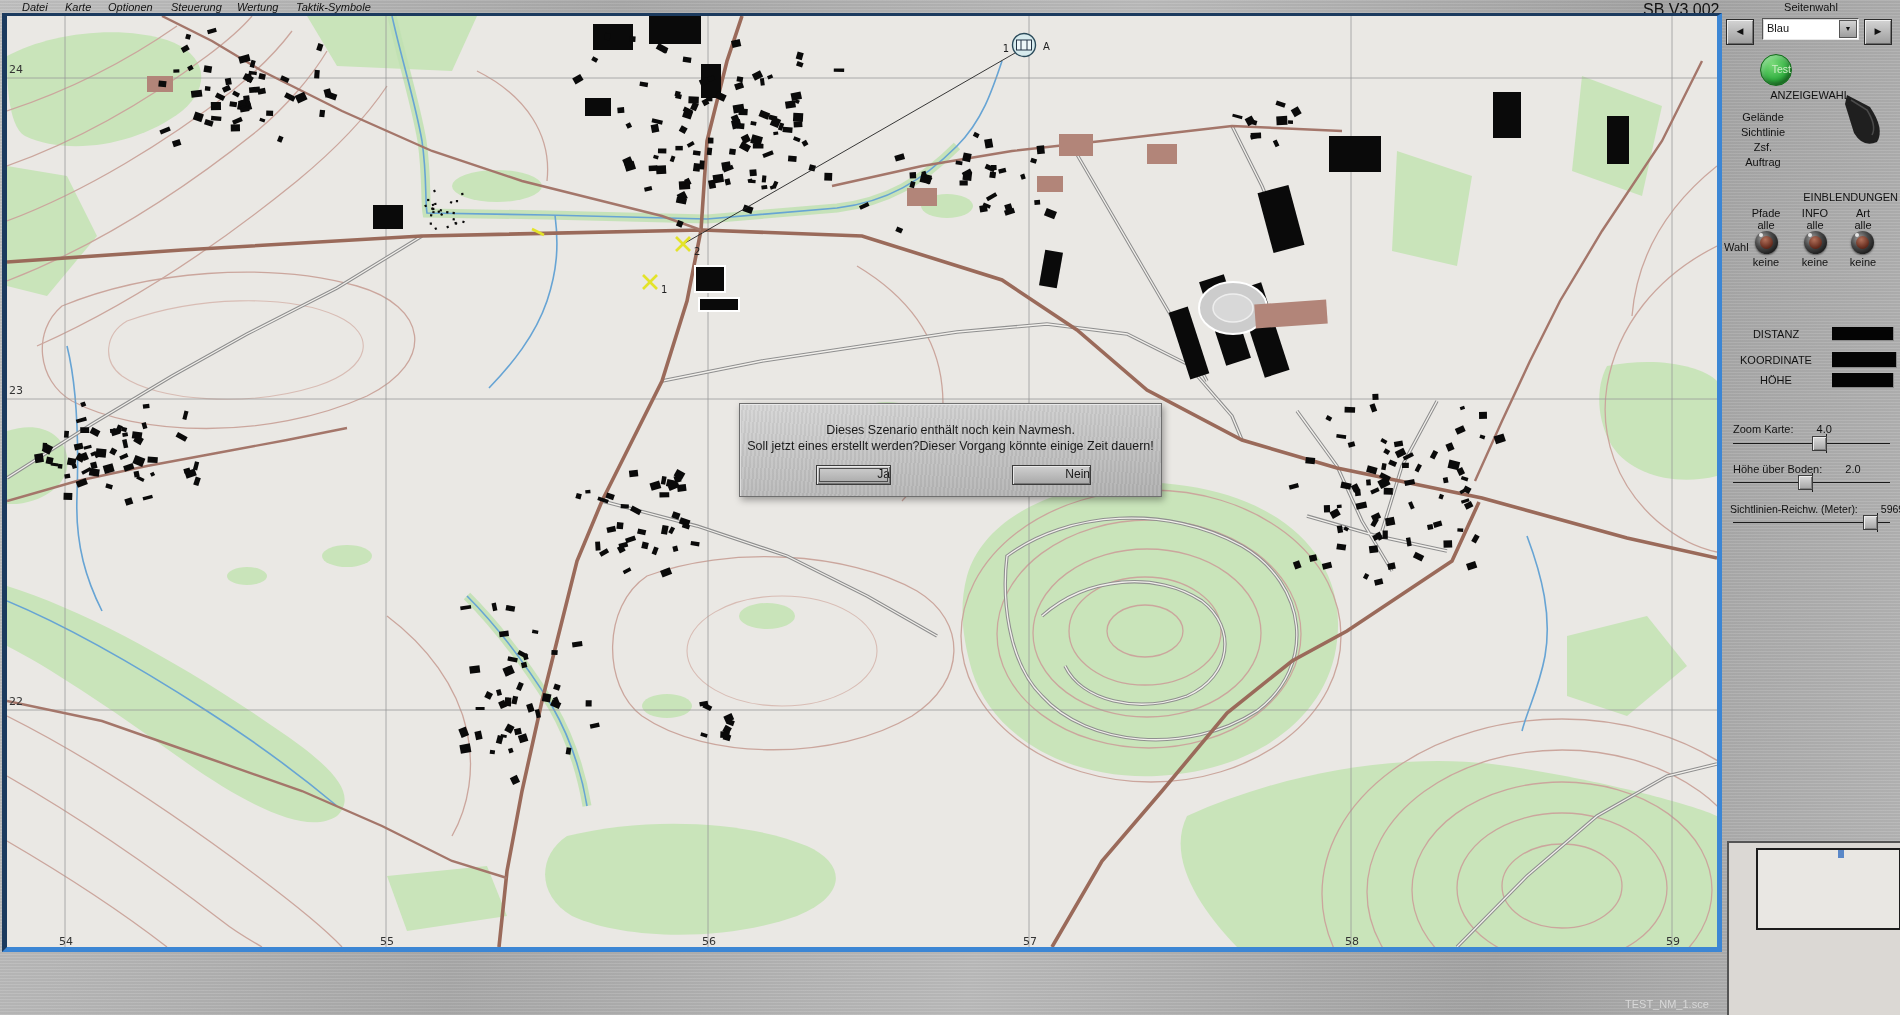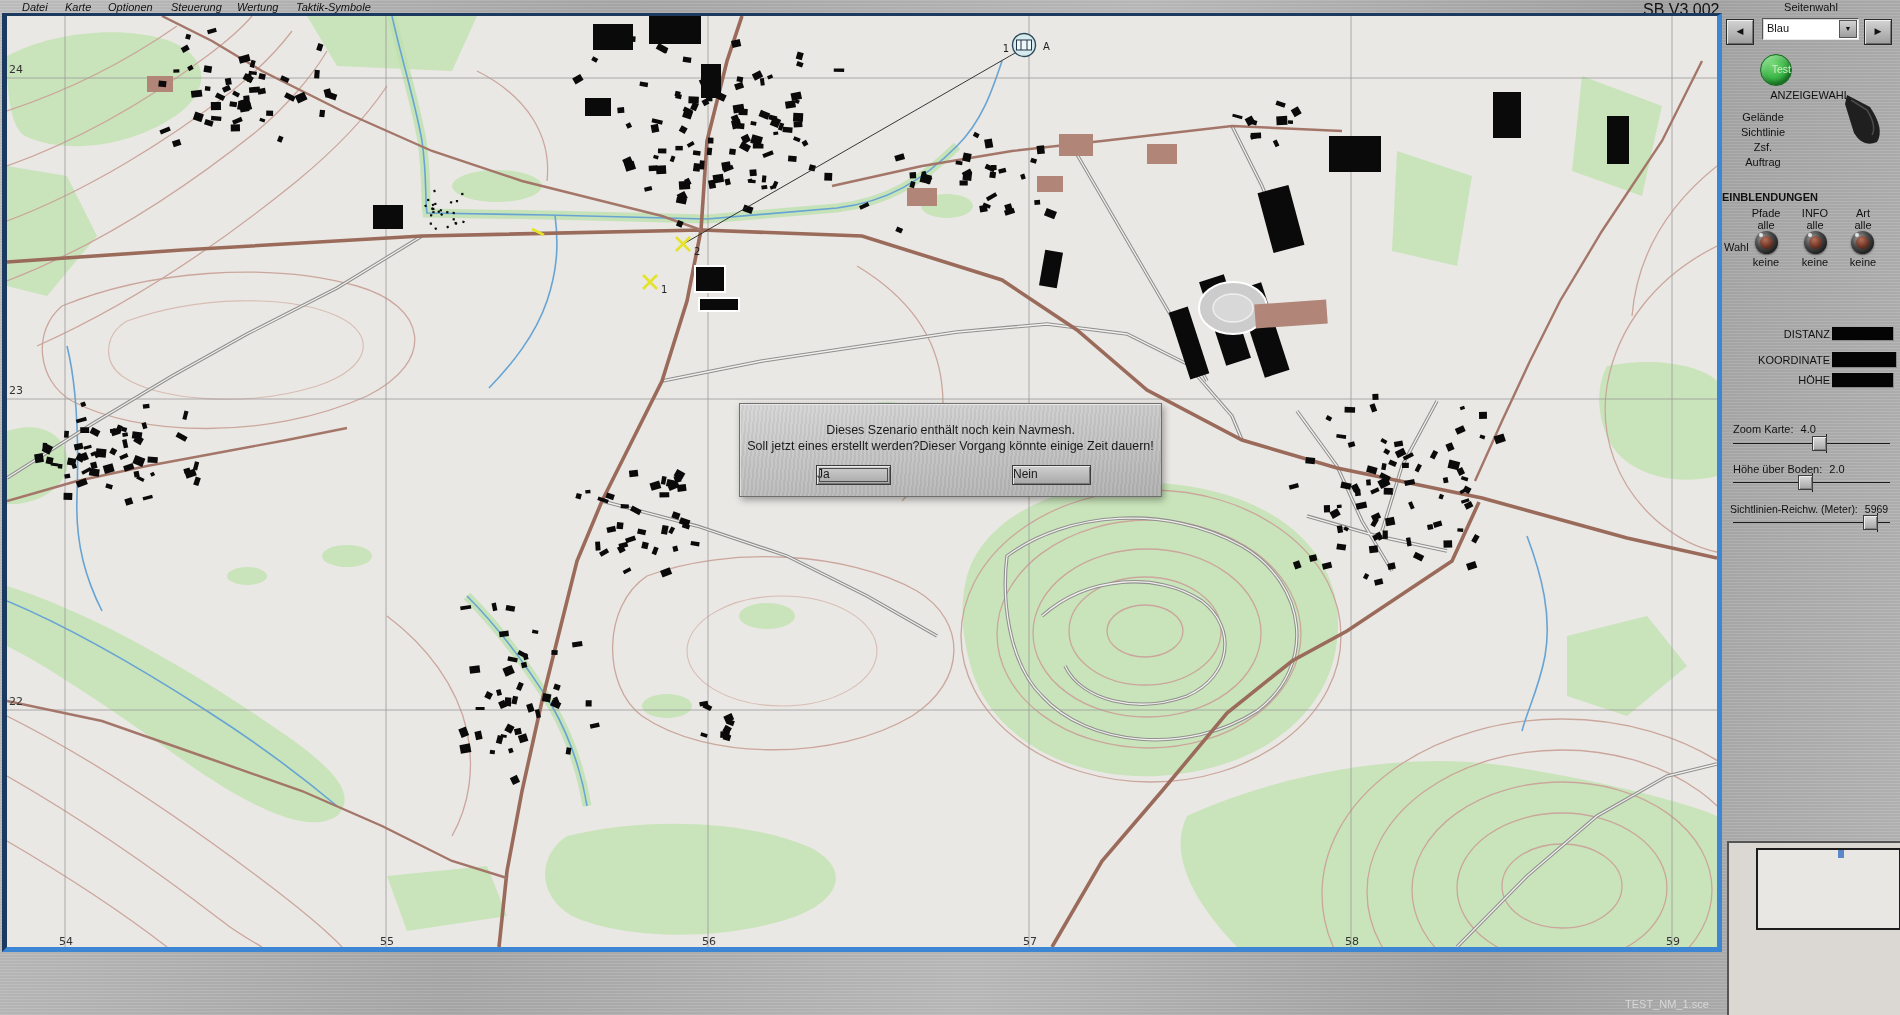--- a/index.html
+++ b/index.html
@@ -49,21 +49,21 @@
     background:
       repeating-linear-gradient(95deg, rgba(255,255,255,.06) 0 2px, rgba(0,0,0,.04) 2px 4px),
       linear-gradient(175deg,#d6d6d6,#b0b0b0);
     border:1px solid #6f6f6f;
     box-shadow:inset 0 1px 0 #e9e9e9, inset 1px 0 0 #dddddd, 2px 3px 7px rgba(0,0,0,.35);
     z-index:5;
   }
   .dlg-text{position:absolute;left:0;width:100%;text-align:center;font-size:12.5px;color:#1a1a1a;}
   .dlg-l1{top:19px}.dlg-l2{top:35px}
   .dlg-btn{
-    position:absolute;top:61px;height:18px;font-size:12px;color:#1a1a1a;text-align:left;line-height:17px;
+    position:absolute;top:61px;height:18px;font-size:12px;color:#1a1a1a;text-align:right;line-height:17px;
     background:linear-gradient(#d0d0d0,#a8a8a8);border:1px solid #3c3c3c;
     box-shadow:inset 1px 1px 0 #e9e9e9, inset -1px -1px 0 #787878;cursor:pointer;
   }
   .btn-ja{left:76px;width:73px}
   .btn-nein{left:272px;width:77px}
   .btn-ja::after{content:"";position:absolute;left:2px;top:2px;right:2px;bottom:2px;border:1px solid #4e4e4e;}
   
   .sidebar{position:absolute;left:1722px;top:13px;width:178px;height:1002px;font-size:11px;}
   .sb-abs{position:absolute;}
   .seitenwahl{left:0;top:-12px;width:178px;text-align:center;}
@@ -80,39 +80,39 @@
   .dd-btn{position:absolute;right:1px;top:1px;width:16px;height:16px;font-size:7px;line-height:16px;text-align:center;
     background:linear-gradient(#d4d4d4,#9d9d9d);border:1px solid #555;}
   .testbtn{
     left:38px;top:41px;width:30px;height:30px;border-radius:50%;cursor:pointer;
     background:radial-gradient(circle at 38% 30%, #79da79, #2fae3e 60%, #1d7d28);
     border:1px solid #156b1d;color:#cdeec6;font-size:10.5px;text-align:right;line-height:29px;
     box-shadow:inset -2px -3px 4px rgba(0,0,0,.35), inset 2px 3px 4px rgba(255,255,255,.3);
   }
   .anz-title{left:0;top:76px;width:176px;text-align:center;}
   .anz-opts{left:0;top:97px;width:82px;text-align:center;line-height:15px;cursor:pointer;}
-  .einb-title{left:0;top:178px;width:176px;text-align:left;font-weight:bold;}
+  .einb-title{left:0;top:178px;width:176px;text-align:right;}
   .col{position:absolute;width:48px;text-align:center;}
   .col-pfade{left:20px}.col-info{left:69px}.col-art{left:117px}
   .col-top{top:194px}.col-alle{top:206px}.col-keine{top:243px}
   .wahl{left:2px;top:228px;text-align:right;}
   .knob{position:absolute;width:23px;height:23px;border-radius:50%;top:218px;cursor:pointer;
     background:radial-gradient(circle at 35% 32%, #909090 0 6%, #4a4a4a 40%, #1e1e1e 75%);
     box-shadow:0 1px 2px rgba(0,0,0,.5);}
   .knob::after{content:"";position:absolute;left:5px;top:5px;width:13px;height:13px;border-radius:50%;
     background:radial-gradient(circle at 40% 28%, #b2705a, #5d2518 75%);}
   .knob::before{content:"";position:absolute;left:4px;top:2px;width:4px;height:4px;border-radius:50%;background:#e5e5e5;z-index:1;}
   .k-pfade{left:33px}.k-info{left:82px}.k-art{left:129px}
-  .ro-label{position:absolute;left:0;width:108px;text-align:right;}
+  .ro-label{position:absolute;left:0;width:108px;text-align:center;}
   .ro-box{position:absolute;left:110px;background:#040404;border-bottom:1px solid #8a8a8a;border-right:1px solid #8a8a8a;}
   .rl-d{top:315px}.rb-d{top:314px;width:61px;height:13px}
   .rl-k{top:341px}.rb-k{top:339px;width:64px;height:15px}
   .rl-h{top:361px}.rb-h{top:360px;width:61px;height:14px}
   .sl-label{position:absolute;left:11px;white-space:nowrap;}
-  .sl-label .val{margin-left:7px;}
+  .sl-label .val{margin-left:23px;}
   .sl3{font-size:10.5px;left:8px;}
   .track{position:absolute;left:11px;width:157px;height:1px;background:#1a1a1a;}
   .tick{position:absolute;top:-9px;width:1px;height:19px;background:#1a1a1a;}
   .shandle{position:absolute;top:-7px;width:13px;height:13px;cursor:pointer;
     background:linear-gradient(#dcdcdc,#a5a5a5);border:1px solid #3e3e3e;
     box-shadow:inset 1px 1px 0 #eee, inset -1px -1px 0 #808080;}
   .t1{top:430px}.t2{top:469px}.t3{top:509px}
   .lab1{top:410px}.lab2{top:450px}.lab3{top:490px}
   
   .minimap{position:absolute;left:5px;top:828px;width:171px;height:174px;background:#dbd8d4;

